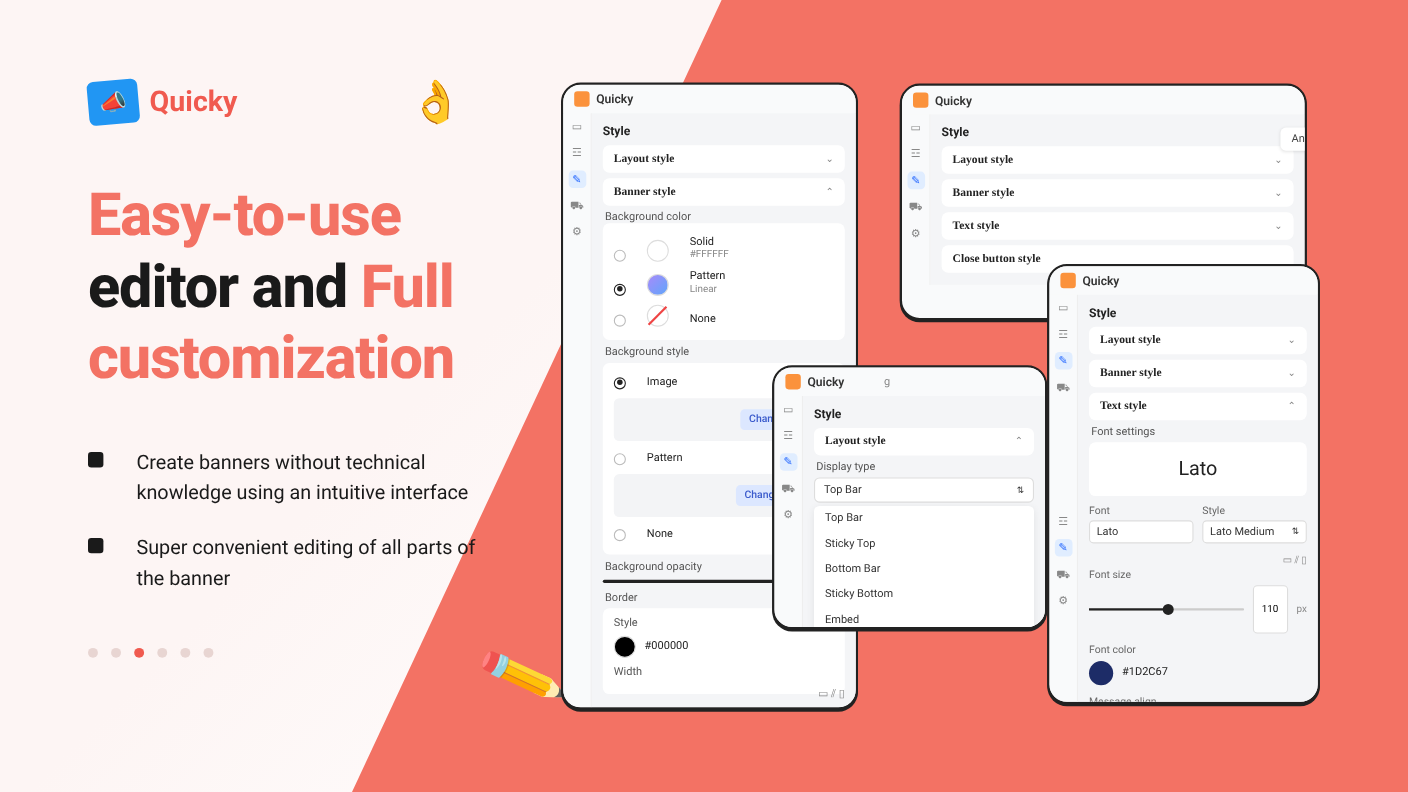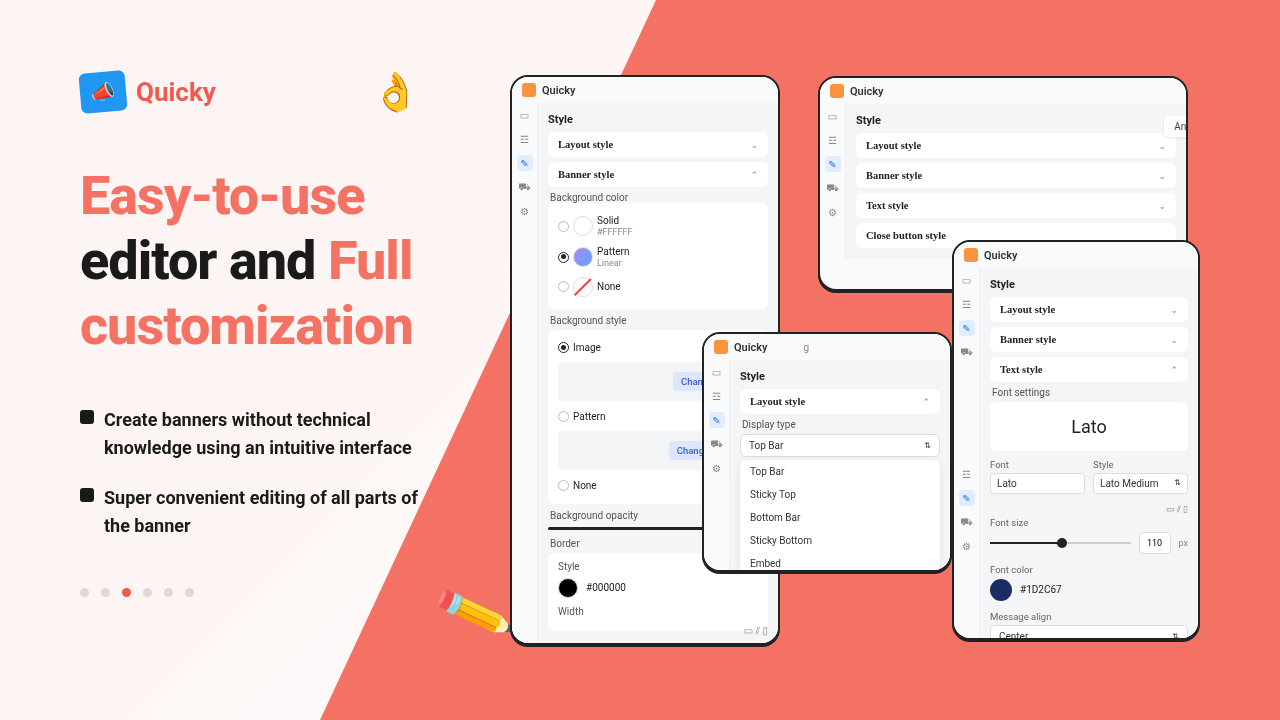--- a/index.html
+++ b/index.html
@@ -7,21 +7,21 @@
   .bg-diagonal { position: absolute; top: 0; right: 0; width: 75%; height: 100%; background: #f37264; clip-path: polygon(35% 0, 100% 0, 100% 100%, 0% 100%); z-index: 0; }
   .bg-fade { position: absolute; top: 0; left: 0; width: 60%; height: 100%; background: linear-gradient(135deg, #fdf5f4 0%, #fdf5f4 50%, transparent 100%); z-index: 0; }
   .content-left { position: absolute; left: 80px; top: 70px; width: 420px; z-index: 5; }
   .logo-row { display: flex; align-items: center; justify-content: space-between; width: 340px; margin-bottom: 50px; }
   .logo { display: flex; align-items: center; gap: 10px; }
   .logo-box { width: 46px; height: 40px; background: #2196f3; border-radius: 6px; display: flex; align-items: center; justify-content: center; color: #fff; font-size: 20px; transform: rotate(-5deg); }
   .logo-text { font-size: 26px; font-weight: 700; color: #f05a4f; }
   .ok-hand { font-size: 38px; }
   h1 { font-size: 54px; line-height: 1.2; font-weight: 800; color: #1a1a1a; margin-bottom: 48px; letter-spacing: -1px; }
   h1 .accent { color: #f37264; }
-  .bullet { display: flex; gap: 10px; margin-bottom: 22px; font-weight: bold; }
+  .bullet { display: flex; gap: 30px; margin-bottom: 22px; }
   .bullet-box { width: 14px; height: 14px; background: #1a1a1a; border-radius: 3px; flex-shrink: 0; margin-top: 4px; }
   .bullet-text { font-size: 18px; line-height: 1.55; color: #1a1a1a; max-width: 320px; }
   .dots { display: flex; gap: 12px; margin-top: 48px; }
   .dot { width: 9px; height: 9px; border-radius: 50%; background: #e8d5d2; }
   .dot.active { background: #f05a4f; }
   .pencil { position: absolute; right: -10px; bottom: -50px; font-size: 56px; transform: rotate(-20deg); color: #f37264; }
 
   .panel { position: absolute; background: #f9fafb; border-radius: 18px; border: 2px solid #222; box-shadow: 0 2px 0 #222; overflow: hidden; z-index: 10; font-size: 11px; }
   .panel-header { display: flex; align-items: center; gap: 6px; padding: 6px 10px; background: #f9fafb; }
   .mini-logo { width: 14px; height: 14px; background: #fb923c; border-radius: 3px; }
@@ -30,21 +30,21 @@
   .rail { width: 26px; background: #f9fafb; display: flex; flex-direction: column; align-items: center; padding-top: 4px; gap: 8px; border-right: 1px solid #eee; }
   .rail-i { width: 16px; height: 16px; border-radius: 4px; display: flex; align-items: center; justify-content: center; color: #888; font-size: 10px; }
   .rail-i.on { background: #e0edff; color: #2b6cff; }
   .pcontent { flex: 1; padding: 6px 10px; background: #f4f5f7; }
   .sect-title { font-weight: 700; font-size: 11px; margin: 4px 0 6px; color: #222; }
   .acc { background: #fff; border-radius: 6px; padding: 7px 10px; margin-bottom: 5px; display: flex; justify-content: space-between; align-items: center; cursor: pointer; }
   .acc-label { font-size: 10.5px; font-weight: 600; color: #222; font-family: Liberation Serif, serif; }
   .chev { color: #888; font-size: 9px; }
   .sub { background: #fff; border-radius: 6px; padding: 8px 10px; margin-bottom: 6px; }
   .sub-label { font-size: 10px; color: #555; margin-bottom: 6px; display: block; }
-  .radio-row { display: flex; align-items: center; gap: 4px; padding: 4px 0; }
+  .radio-row { display: flex; align-items: flex-end; gap: 19px; padding: 4px 0; }
   .radio { width: 11px; height: 11px; border: 1.5px solid #bbb; border-radius: 50%; flex-shrink: 0; position: relative; }
   .radio.sel { border-color: #222; }
   .radio.sel::after { content: ''; position: absolute; width: 5px; height: 5px; background: #222; border-radius: 50%; top: 1.5px; left: 1.5px; }
   .swatch { width: 20px; height: 20px; border-radius: 50%; border: 1px solid #ddd; flex-shrink: 0; }
   .swatch-white { background: #fff; }
   .swatch-grad { background: linear-gradient(135deg, #a78bfa, #60a5fa); }
   .swatch-none { background: #fff; position: relative; }
   .swatch-none::after { content: ''; position: absolute; width: 130%; height: 1.5px; background: #ef4444; top: 48%; left: -15%; transform: rotate(-45deg); }
   .swatch-black { background: #000; }
   .rlbl { font-size: 10px; color: #222; line-height: 1.2; }
@@ -58,21 +58,21 @@
   .dropdown-list div { padding: 6px 10px; font-size: 10px; color: #333; cursor: pointer; }
   .font-prev { background: #fff; border-radius: 6px; padding: 14px; text-align: center; font-size: 18px; margin-bottom: 8px; color: #222; }
   .field-row { display: flex; gap: 8px; }
   .field-col { flex: 1; }
   .field-lbl { font-size: 9.5px; color: #666; margin-bottom: 3px; display: block; }
   .input-sm { width: 100%; border: 1px solid #ddd; border-radius: 4px; padding: 4px 6px; font-size: 10px; background: #fff; color: #333; }
   .slider-row { display: flex; align-items: center; gap: 8px; margin-top: 4px; }
   .slider-track { flex: 1; height: 2px; background: #ccc; border-radius: 2px; position: relative; }
   .slider-fill { position: absolute; height: 2px; background: #222; left: 0; width: 50%; }
   .slider-thumb { position: absolute; width: 10px; height: 10px; background: #222; border-radius: 50%; top: -4px; left: 48%; }
-  .num-in { width: 32px; border: 1px solid #ddd; border-radius: 4px; padding: 5px 4px; font-size: 9px; text-align: center; background: #fff; }
+  .num-in { width: 32px; border: 1px solid #ddd; border-radius: 4px; padding: 16px 4px; font-size: 9px; text-align: center; background: #fff; }
   .unit { font-size: 9px; color: #888; }
   .color-row { display: flex; align-items: center; gap: 8px; margin-top: 4px; }
   .color-sw { width: 22px; height: 22px; border-radius: 50%; }
   .devices { display: flex; gap: 5px; justify-content: flex-end; color: #888; font-size: 9px; margin-bottom: 2px; }
   .bottom-icons { position: absolute; bottom: 6px; right: 10px; display: flex; gap: 6px; color: #888; font-size: 10px; }
 
   .panel1 { left: 510px; top: 75px; width: 270px; height: 570px; z-index: 11; }
   .panel2 { left: 818px; top: 76px; width: 370px; height: 215px; z-index: 10; }
   .panel3 { left: 702px; top: 332px; width: 250px; height: 240px; z-index: 14; }
   .panel4 { left: 952px; top: 240px; width: 248px; height: 400px; z-index: 15; }

